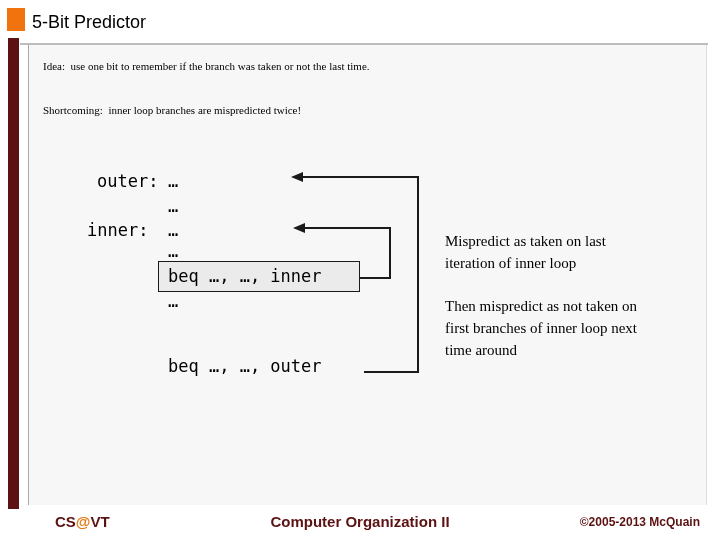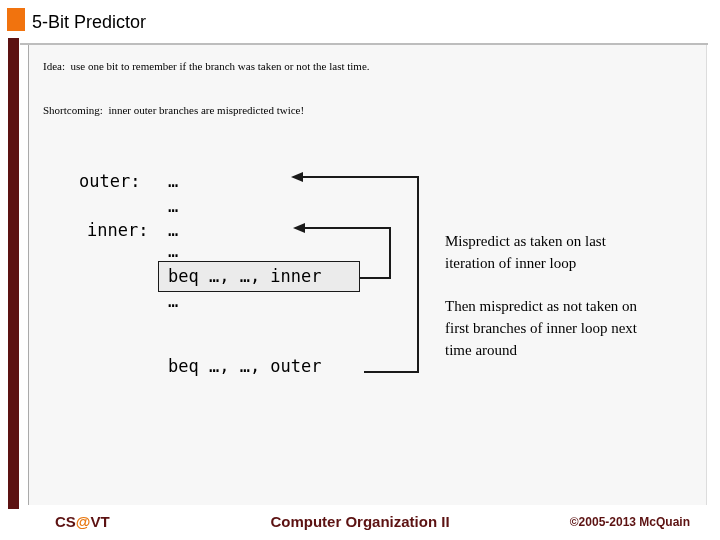--- a/index.html
+++ b/index.html
@@ -17,21 +17,21 @@
   
   .content-box {
     position:absolute; left:28px; top:45px; width:679px; height:460px;
     background:#F7F7F7; border-left:1px solid #AAAAAA; border-right:1px solid #DDDDDD;
   }
   .serif-line { position:absolute; font-family:"Liberation Serif", serif; font-size:11px; color:#000; white-space:pre; }
   .idea-line { left:43px; top:60px; }
   .shortcoming-line { left:43px; top:104px; }
   
   .code { position:absolute; font-family:"DejaVu Sans Mono", monospace; font-size:17px; color:#000; white-space:pre; }
-  .outer-label { left:79px; top:171px; }
+  .outer-label { left:97px; top:171px; }
   .outer-dots  { left:168px; top:171px; }
   .dots-2      { left:168px; top:196px; }
   .inner-label { left:87px; top:220px; }
   .inner-dots  { left:168px; top:220px; }
   .dots-3      { left:168px; top:241px; }
   .beq-inner-box {
     position:absolute; left:158px; top:261px; width:202px; height:31px;
     background:#EBEBEB; border:1px solid #1a1a1a;
   }
   .beq-inner-box .code-in {
@@ -52,36 +52,36 @@
   .inner-v    { left:389px; top:227px; width:2px;  height:52px; }
   .inner-b    { left:360px; top:277px; width:31px; height:2px; }
   
   .annotation { position:absolute; font-family:"Liberation Serif", serif; font-size:15px; color:#000; line-height:22px; }
   .annotation-1 { left:445px; top:230px; width:250px; }
   .annotation-2 { left:445px; top:295px; width:250px; }
   
   .footer-left { position:absolute; left:55px; top:513px; font-size:15px; font-weight:bold; color:#5C1212; }
   .footer-left .at { color:#E8770F; }
   .footer-center { position:absolute; left:0; top:513px; width:720px; text-align:center; font-size:15px; font-weight:bold; color:#5C1212; }
-  .footer-right { position:absolute; right:30px; top:515px; font-size:12px; font-weight:bold; color:#5C1212; }
+  .footer-right { position:absolute; right:20px; top:515px; font-size:12px; font-weight:bold; color:#5C1212; }
 </style>
 </head>
 <body>
 
 <div class="slide">
 
   <div class="accent-square"></div>
   <div class="slide-title">5-Bit Predictor</div>
   <div class="title-rule"></div>
   <div class="accent-bar"></div>
 
   <div class="content-box"></div>
 
   <div class="serif-line idea-line">Idea:  use one bit to remember if the branch was taken or not the last time.</div>
-  <div class="serif-line shortcoming-line">Shortcoming:  inner outer branches are mispredicted twice!</div>
+  <div class="serif-line shortcoming-line">Shortcoming:  inner loop branches are mispredicted twice!</div>
 
   <div class="code outer-label">outer:</div>
   <div class="code outer-dots">…</div>
   <div class="code dots-2">…</div>
   <div class="code inner-label">inner:</div>
   <div class="code inner-dots">…</div>
   <div class="code dots-3">…</div>
 
   <div class="beq-inner-box">
     <span class="code-in">beq …, …, inner</span>

